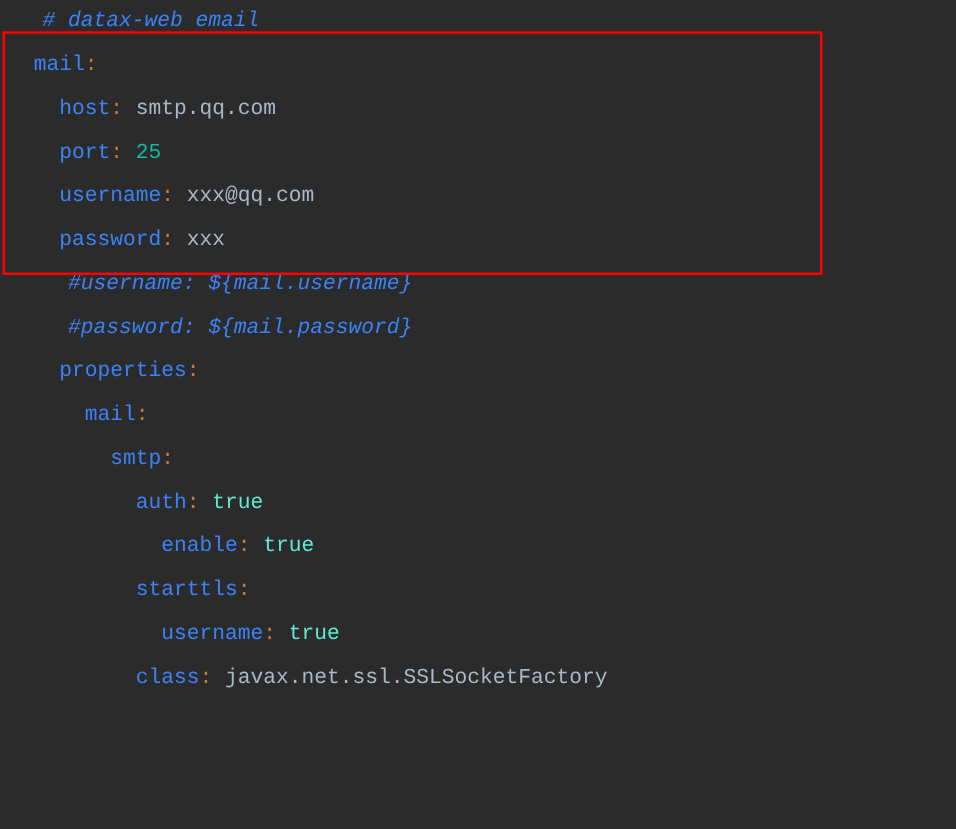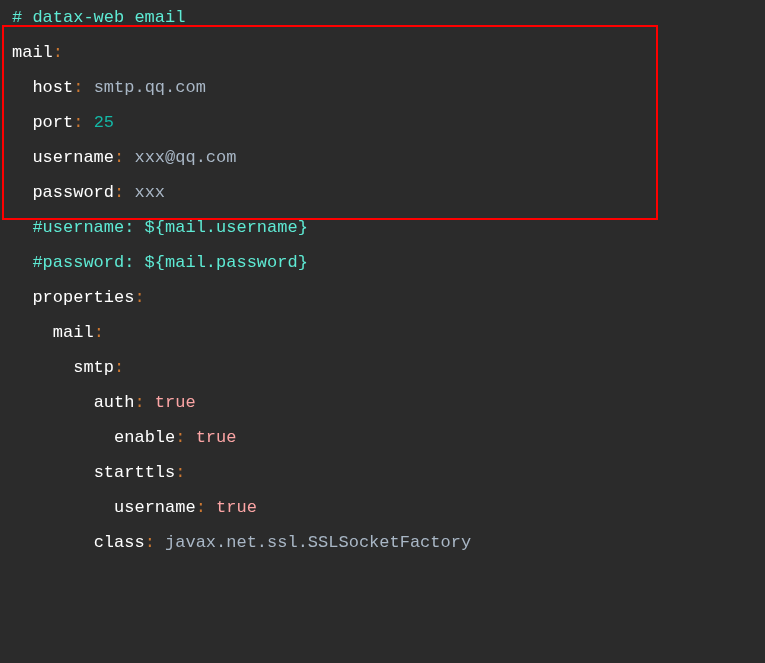--- a/index.html
+++ b/index.html
@@ -21,36 +21,39 @@
     }
     .code-container {
       padding: 0 12px;
       position: relative;
     }
     .line {
       white-space: pre;
       height: 35px;
     }
     .comment {
-      color: #5eead4;
+      color: #3b82f6;
+      font-style: italic;
+      margin-left: 22px;
     }
     .key {
-      color: #ffffff;
+      color: #3b82f6;
+      margin-left: 15px;
     }
     .value {
       color: #a9b7c6;
     }
     .number {
       color: #14b8a6;
     }
     .colon {
       color: #cc7832;
     }
     .true-val {
-      color: #fca5a5;
+      color: #5eead4;
     }
     .highlight-box {
       position: absolute;
       border: 2px solid #ff0000;
       top: 25px;
       left: 2px;
       width: 656px;
       height: 195px;
       pointer-events: none;
     }

